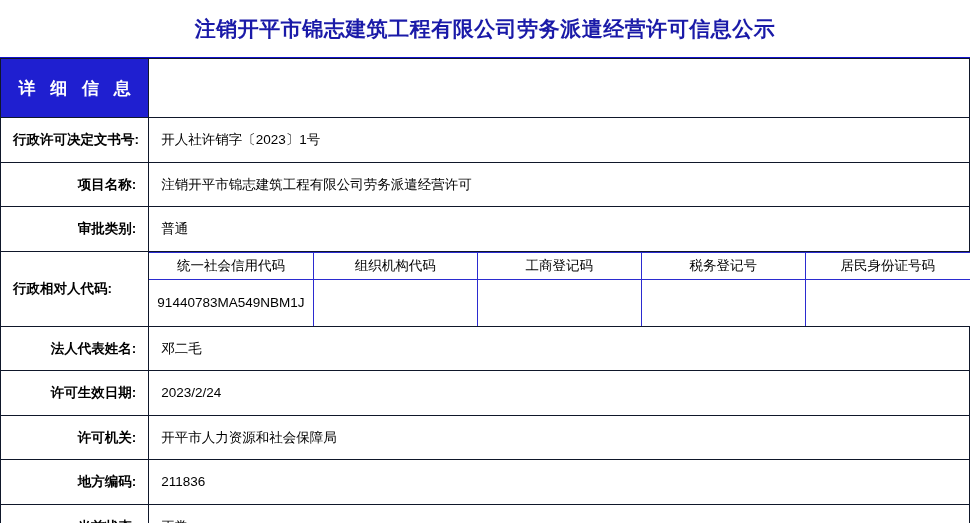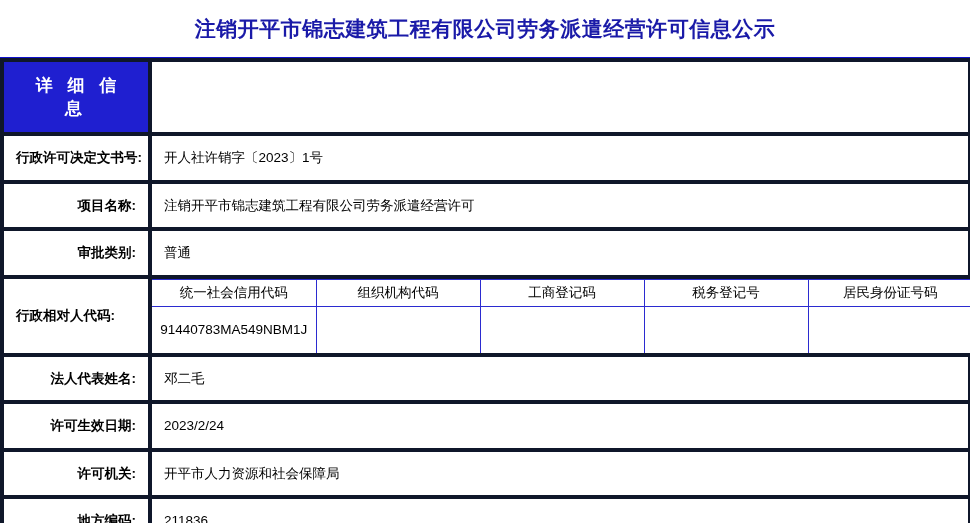--- a/index.html
+++ b/index.html
@@ -35,21 +35,21 @@
     color: #1a1aa8;
     letter-spacing: 0.5px;
     text-align: center;
   }
   table.main {
     width: 970px;
     border-collapse: collapse;
     table-layout: fixed;
   }
   table.main td {
-    border: 4px solid #0f172a;
+    border: 1px solid #0f172a;
     padding: 12px;
     vertical-align: middle;
     font-size: 13.5px;
     color: #000000;
   }
   .section-header-cell {
     height: 34px;
     background: #1f1fd0;
     text-align: center;
     vertical-align: middle;

